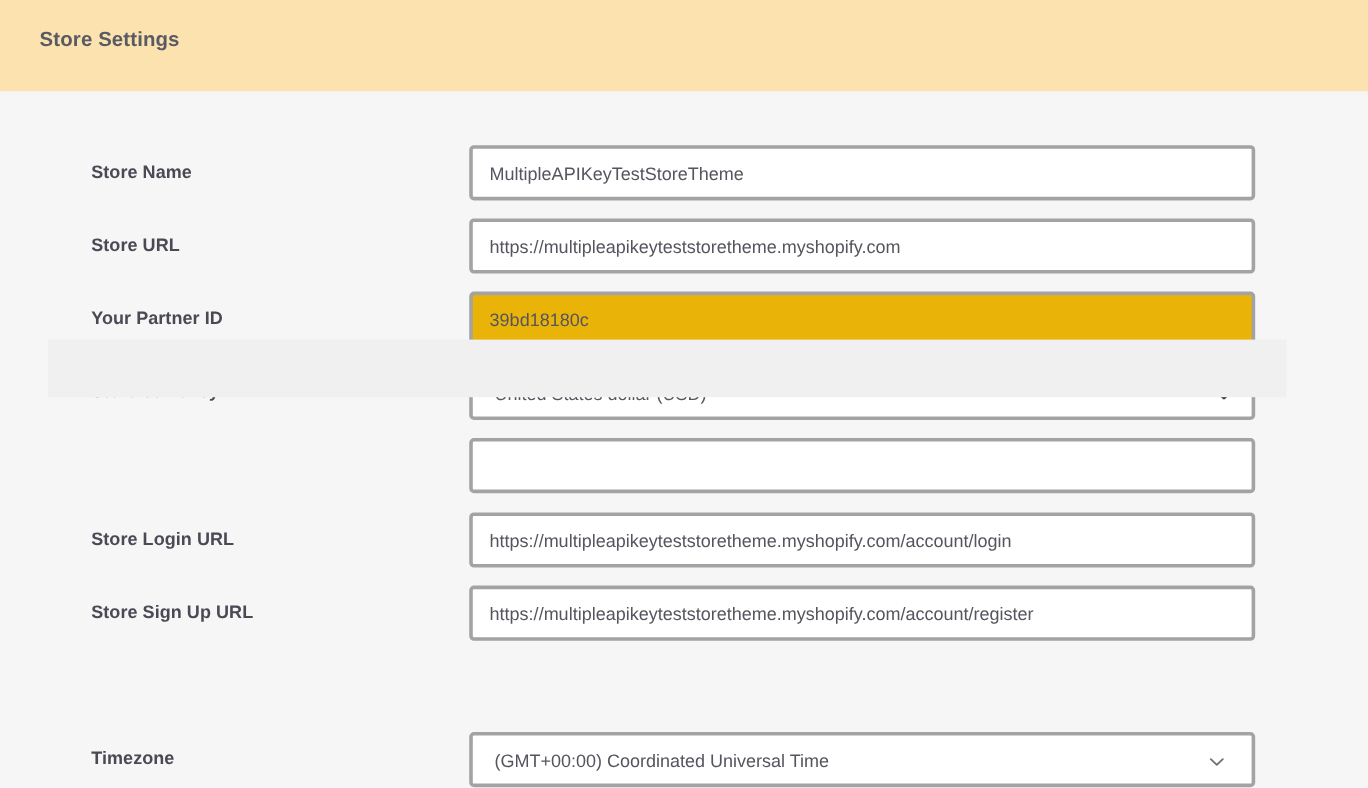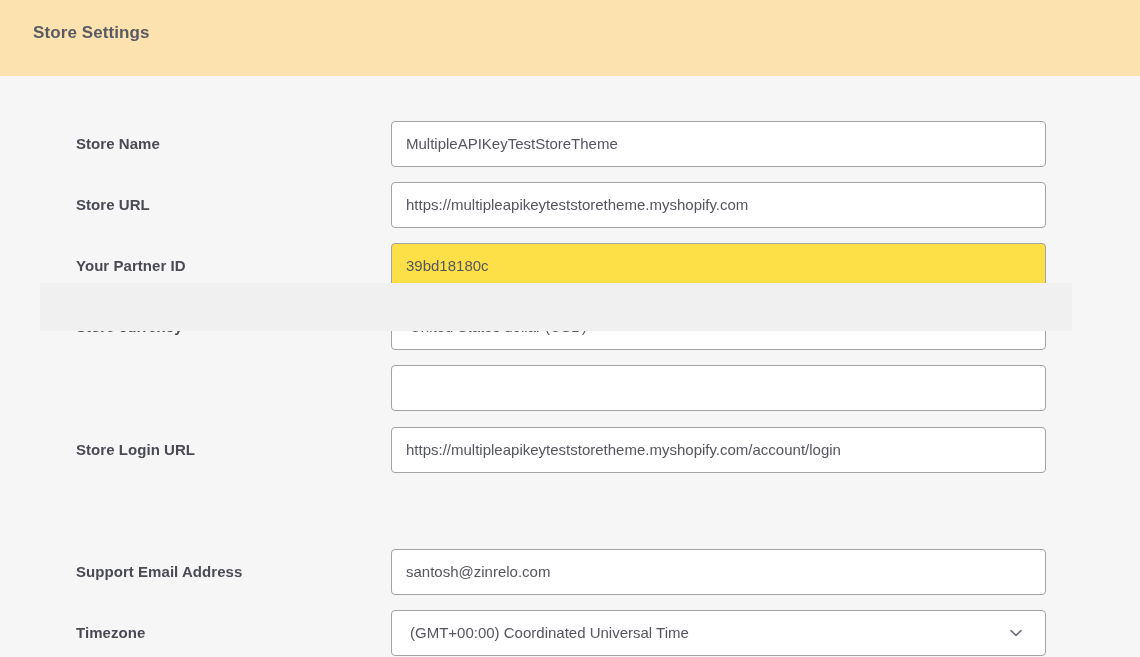--- a/index.html
+++ b/index.html
@@ -66,37 +66,37 @@
     letter-spacing: 0.05px;
   }
 
   .field-control {
     position: absolute;
     left: 391px;
     top: 0;
     width: 655px;
     height: 46px;
     background: #ffffff;
-    border: 1px solid #a3a3a3;
+    border: 3px solid #a3a3a3;
     border-radius: 4px;
   }
   .field-control .field-value {
     position: absolute;
     left: 14px;
     top: 0;
     right: 34px;
     height: 44px;
     line-height: 44px;
     font-size: 15px;
     color: #55555f;
     white-space: nowrap;
     overflow: hidden;
   }
   .field-control.is-disabled {
-    background: #fde047;
+    background: #eab308;
     padding-left: 34px;
   }
   .field-control.is-select .field-value {
     left: 18px;
   }
 
   
   .chevron {
     position: absolute;
     top: 0;
@@ -180,27 +180,27 @@
     </div>
   </div>
 
   <div class="form-row row-login-url">
     <div class="field-label">Store Login URL</div>
     <div class="field-control">
       <div class="field-value">https://multipleapikeyteststoretheme.myshopify.com/account/login</div>
     </div>
   </div>
 
-
-  <div class="form-row row-support-email">
-    <div class="field-label">Support Email Address</div>
-    <div class="field-control">
-      <div class="field-value">santosh@zinrelo.com</div>
-    </div>
-  </div>
+  <div class="form-row row-signup-url">
+    <div class="field-label">Store Sign Up URL</div>
+    <div class="field-control">
+      <div class="field-value">https://multipleapikeyteststoretheme.myshopify.com/account/register</div>
+    </div>
+  </div>
+
 
   <div class="form-row row-timezone">
     <div class="field-label">Timezone</div>
     <div class="field-control is-select">
       <div class="field-value">(GMT+00:00) Coordinated Universal Time</div>
       <span class="chevron thin-chevron">
         <svg width="16" height="12" viewBox="0 0 16 12" aria-hidden="true">
           <path d="M3 3.6 L8 8.4 L13 3.6" fill="none" stroke="#6f6f78" stroke-width="1.5" stroke-linecap="round" stroke-linejoin="round"></path>
         </svg>
       </span>

